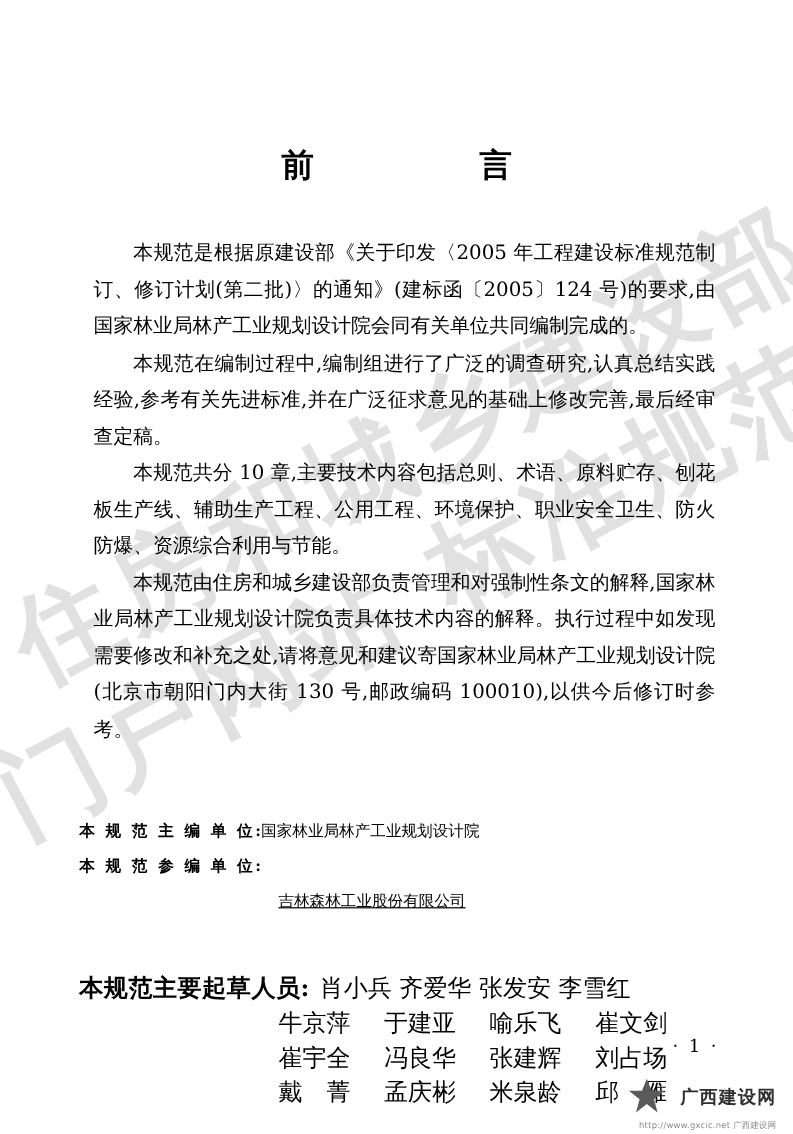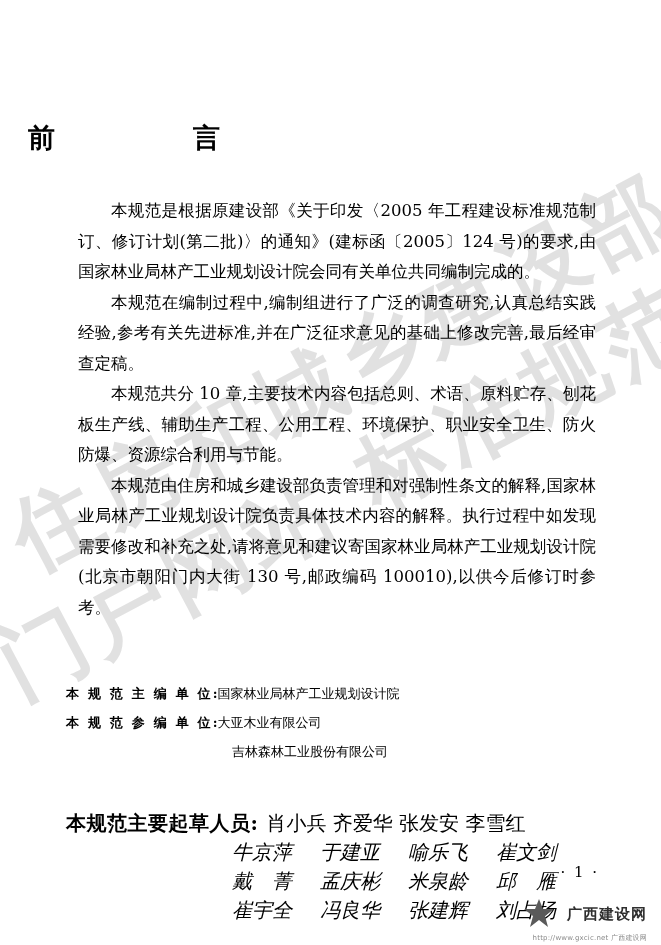--- a/index.html
+++ b/index.html
@@ -47,21 +47,21 @@
     display: block;
     margin-left: -70px;
   }
 
   
   .doc-title {
     position: absolute;
     top: 120px;
     left: 0;
     width: 661px;
-    text-align: left;
+    text-align: center;
     font-size: 27px;
     font-weight: bold;
     letter-spacing: 28px;
     text-indent: 28px;
     font-family: "DejaVu Serif", "Liberation Serif", serif;
   }
 
   
   .content {
     position: absolute;
@@ -97,20 +97,21 @@
     letter-spacing: 2.2px;
   }
   .unit-colon {
     font-weight: bold;
   }
   .unit-value {
     white-space: nowrap;
   }
   .unit-cont {
     margin-left: 166px;
+    text-decoration: underline;
   }
 
   
   .drafters {
     position: absolute;
     top: 809px;
     left: 66px;
     width: 530px;
     font-size: 20px;
     line-height: 29px;
@@ -130,21 +131,20 @@
   .name-row {
     display: flex;
   }
   .name-row span {
     display: inline-block;
     width: 88px;
     white-space: nowrap;
   }
   .names-indent {
     margin-left: 166px;
-    font-style: italic;
   }
 
   
   .page-number {
     position: absolute;
     right: 62px;
     top: 863px;
     font-size: 15px;
     letter-spacing: 2px;
   }
@@ -202,21 +202,20 @@
 
   <div class="units">
     <div class="unit-row">
       <span class="unit-label">本 规 范 主 编 单 位</span>
       <span class="unit-colon">:</span>
       <span class="unit-value">国家林业局林产工业规划设计院</span>
     </div>
     <div class="unit-row">
       <span class="unit-label">本 规 范 参 编 单 位</span>
       <span class="unit-colon">:</span>
-      <span class="unit-value">大亚木业有限公司</span>
     </div>
     <div class="unit-cont">吉林森林工业股份有限公司</div>
   </div>
 
   <div class="drafters">
     <div class="drafters-head">
       <span class="drafters-label">本规范主要起草人员</span>
       <span class="drafters-label">:</span>
       <span class="names-col">
         <span>肖小兵</span>
@@ -225,30 +224,30 @@
         <span>李雪红</span>
       </span>
     </div>
     <div class="name-row names-indent">
       <span>牛京萍</span>
       <span>于建亚</span>
       <span>喻乐飞</span>
       <span>崔文剑</span>
     </div>
     <div class="name-row names-indent">
+      <span>崔宇全</span>
+      <span>冯良华</span>
+      <span>张建辉</span>
+      <span>刘占场</span>
+    </div>
+    <div class="name-row names-indent">
       <span>戴　菁</span>
       <span>孟庆彬</span>
       <span>米泉龄</span>
       <span>邱　雁</span>
-    </div>
-    <div class="name-row names-indent">
-      <span>崔宇全</span>
-      <span>冯良华</span>
-      <span>张建辉</span>
-      <span>刘占场</span>
     </div>
   </div>
 
   <div class="page-number">· 1 ·</div>
 
   <div class="footer-logo">
     <span class="star">
       <svg viewBox="0 0 32 32" width="32" height="32" aria-hidden="true">
         <polygon points="16,2 20,12 31,12 22,19 25,30 16,23 7,30 10,19 1,12 12,12" fill="#5a5a5a"></polygon>
       </svg>

